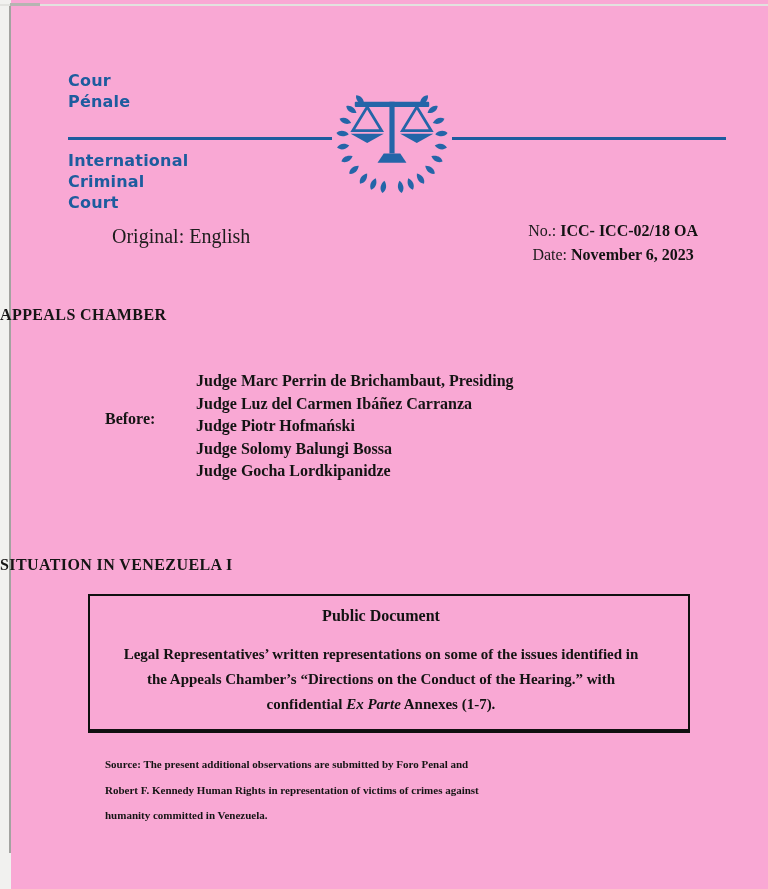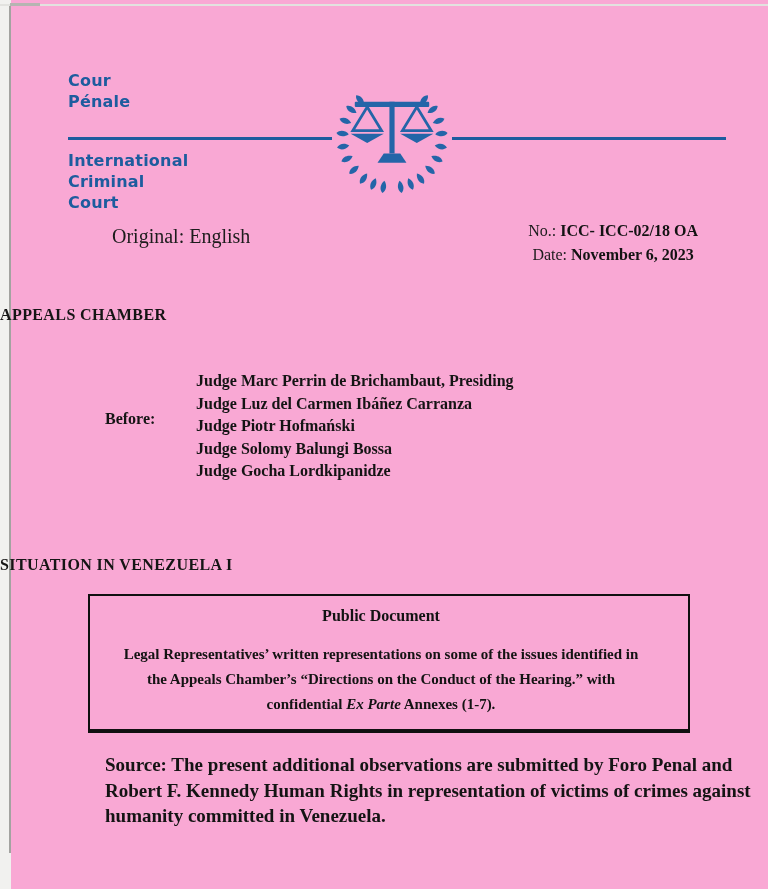--- a/index.html
+++ b/index.html
@@ -43,21 +43,21 @@
 
   
   .notice-box{position:absolute;left:88px;top:594px;width:602px;box-sizing:border-box;
               border:2.5px solid #101010;border-bottom-width:4px;
               padding:9px 30px 12px 14px;text-align:center;color:#131313;}
   .notice-class{font-weight:bold;font-size:16px;line-height:22px;margin-bottom:15px;}
   .notice-line{font-weight:bold;font-size:15px;line-height:25px;white-space:nowrap;}
   .notice-line i{font-weight:bold;}
 
   
-  .source{position:absolute;left:105px;top:752px;font-weight:bold;font-size:19px;
+  .source{position:absolute;left:105px;top:752px;font-weight:bold;font-size:11px;
           line-height:25.5px;color:#141414;white-space:nowrap;}
 </style>
 </head>
 <body>
 
 <div class="page">
 
   <div class="left-band"></div>
   <div class="left-line"></div>
   <div class="top-line"></div>

